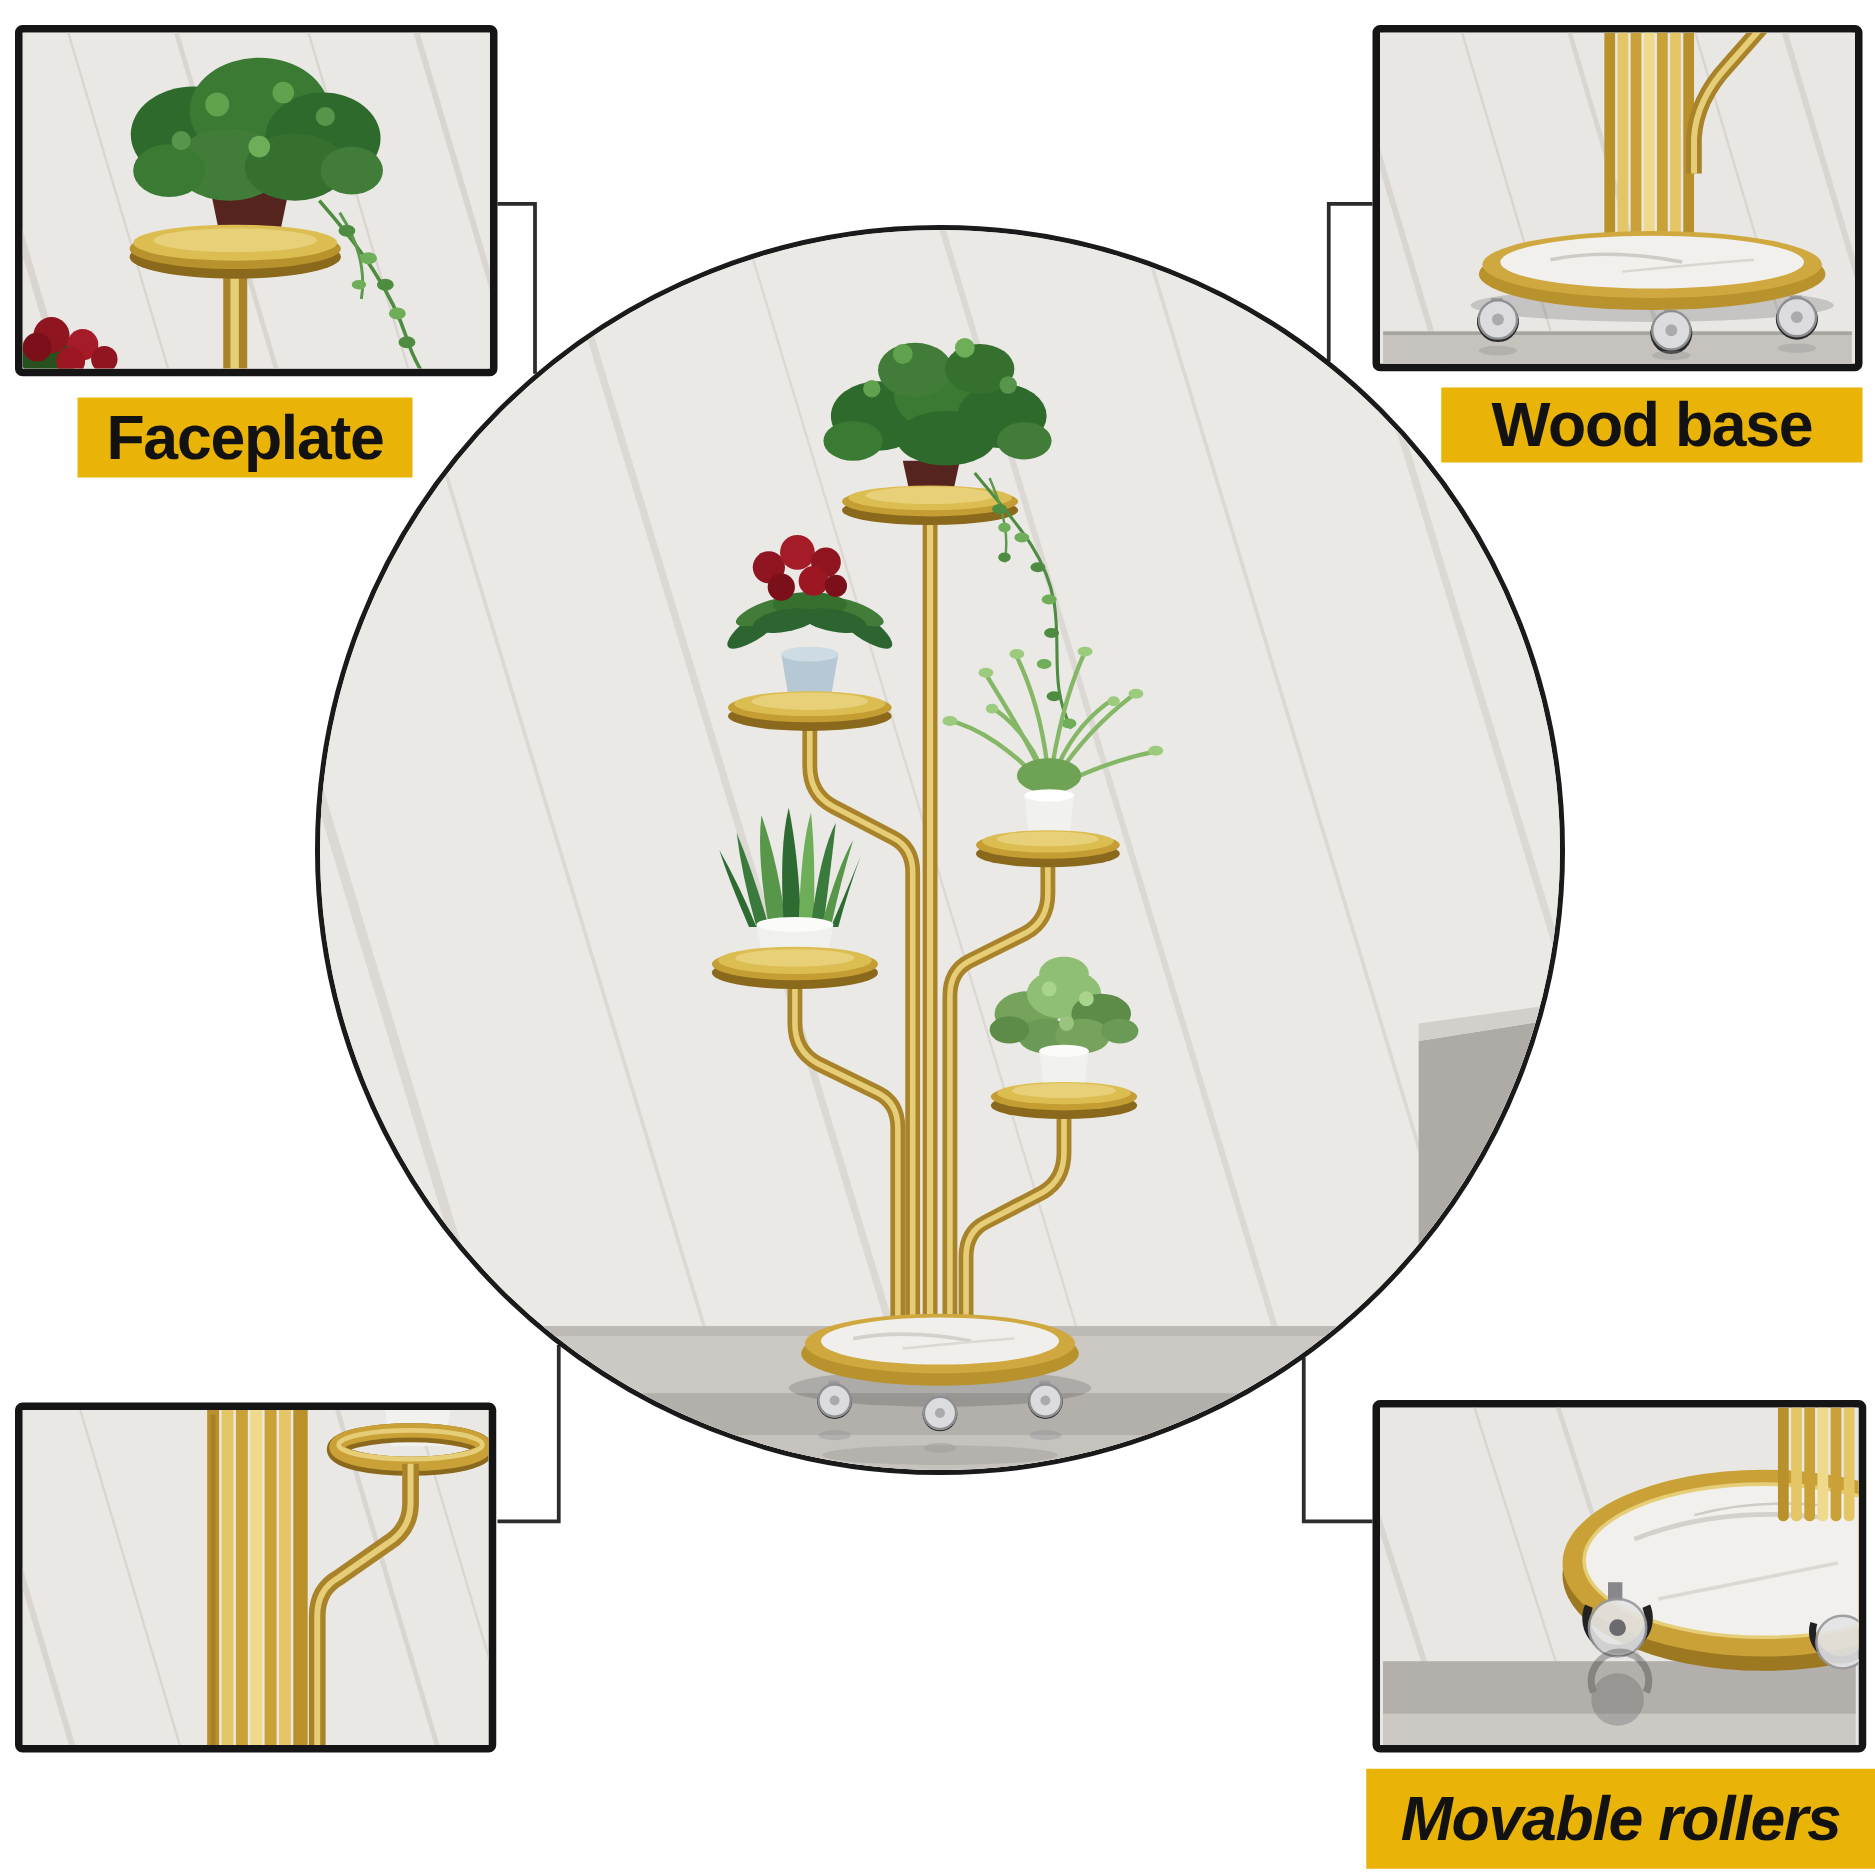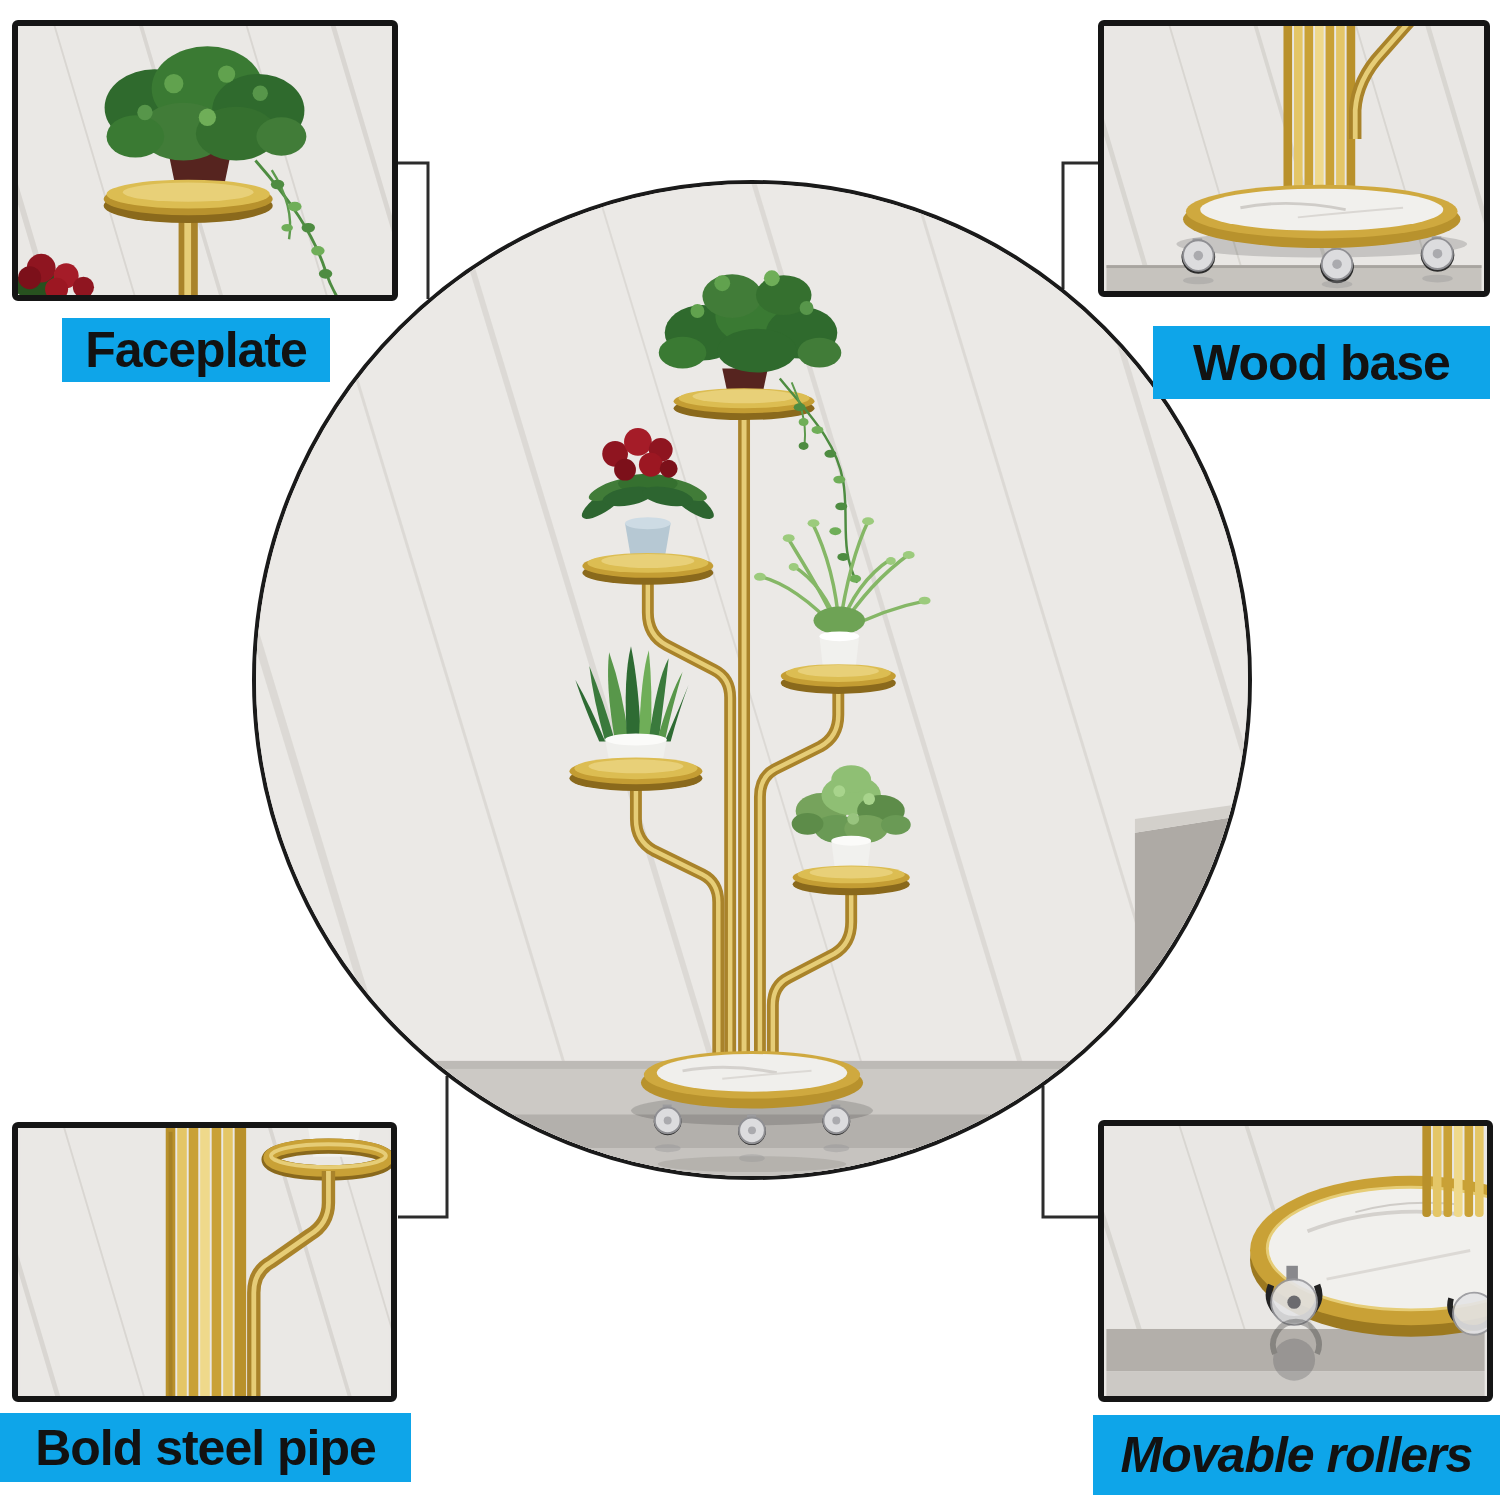--- a/index.html
+++ b/index.html
@@ -6,25 +6,25 @@
   .canvas{position:relative;width:1500px;height:1500px;background:#ffffff;overflow:hidden;
           font-family:"Liberation Sans", sans-serif;}
   .connectors{position:absolute;left:0;top:0;z-index:1;}
   .photo-box{position:absolute;border:6px solid #151515;border-radius:6px;overflow:hidden;
              background:#e9e7e4;z-index:2;box-sizing:border-box;}
   .photo-box svg{display:block;width:100%;height:100%;}
   .box-tl{left:12px;top:20px;width:386px;height:281px;}
   .box-tr{left:1098px;top:20px;width:392px;height:277px;}
   .box-bl{left:12px;top:1122px;width:385px;height:280px;}
   .box-br{left:1098px;top:1120px;width:395px;height:282px;}
-  .callout{position:absolute;background:#0ea5e9;color:#121212;font-weight:700;
+  .callout{position:absolute;background:#eab308;color:#121212;font-weight:700;
            display:flex;align-items:center;justify-content:center;z-index:3;
            font-size:50px;letter-spacing:-1px;white-space:nowrap;}
   .lab-tl{left:62px;top:318px;width:268px;height:64px;}
-  .lab-tr{left:1153px;top:326px;width:337px;height:73px;}
+  .lab-tr{left:1153px;top:310px;width:337px;height:60px;}
   .lab-bl{left:0px;top:1413px;width:411px;height:69px;}
   .lab-br{left:1093px;top:1415px;width:407px;height:80px;font-style:italic;}
   .main-circle{position:absolute;left:252px;top:180px;width:1000px;height:1000px;
                border:4px solid #1a1a1a;border-radius:50%;overflow:hidden;z-index:2;
                background:#ebe9e6;box-sizing:border-box;}
   .main-circle svg{display:block;width:100%;height:100%;}
 </style>
 </head>
 <body>
 
@@ -435,16 +435,15 @@
         <ellipse cx="415" cy="972" rx="13" ry="4" fill="#8f8f93" opacity="0.35"></ellipse>
         <ellipse cx="500" cy="982" rx="13" ry="4" fill="#8f8f93" opacity="0.35"></ellipse>
         <ellipse cx="585" cy="972" rx="13" ry="4" fill="#8f8f93" opacity="0.35"></ellipse>
         <ellipse cx="500" cy="988" rx="95" ry="8" fill="#9b9894" opacity="0.4"></ellipse>
       </g>
     </svg>
   </div>
 
   <div class="callout lab-tl">Faceplate</div>
   <div class="callout lab-tr">Wood base</div>
-  <div class="callout lab-bl">Bold steel pipe</div>
   <div class="callout lab-br">Movable rollers</div>
 
 </div>
 
 </body></html>

